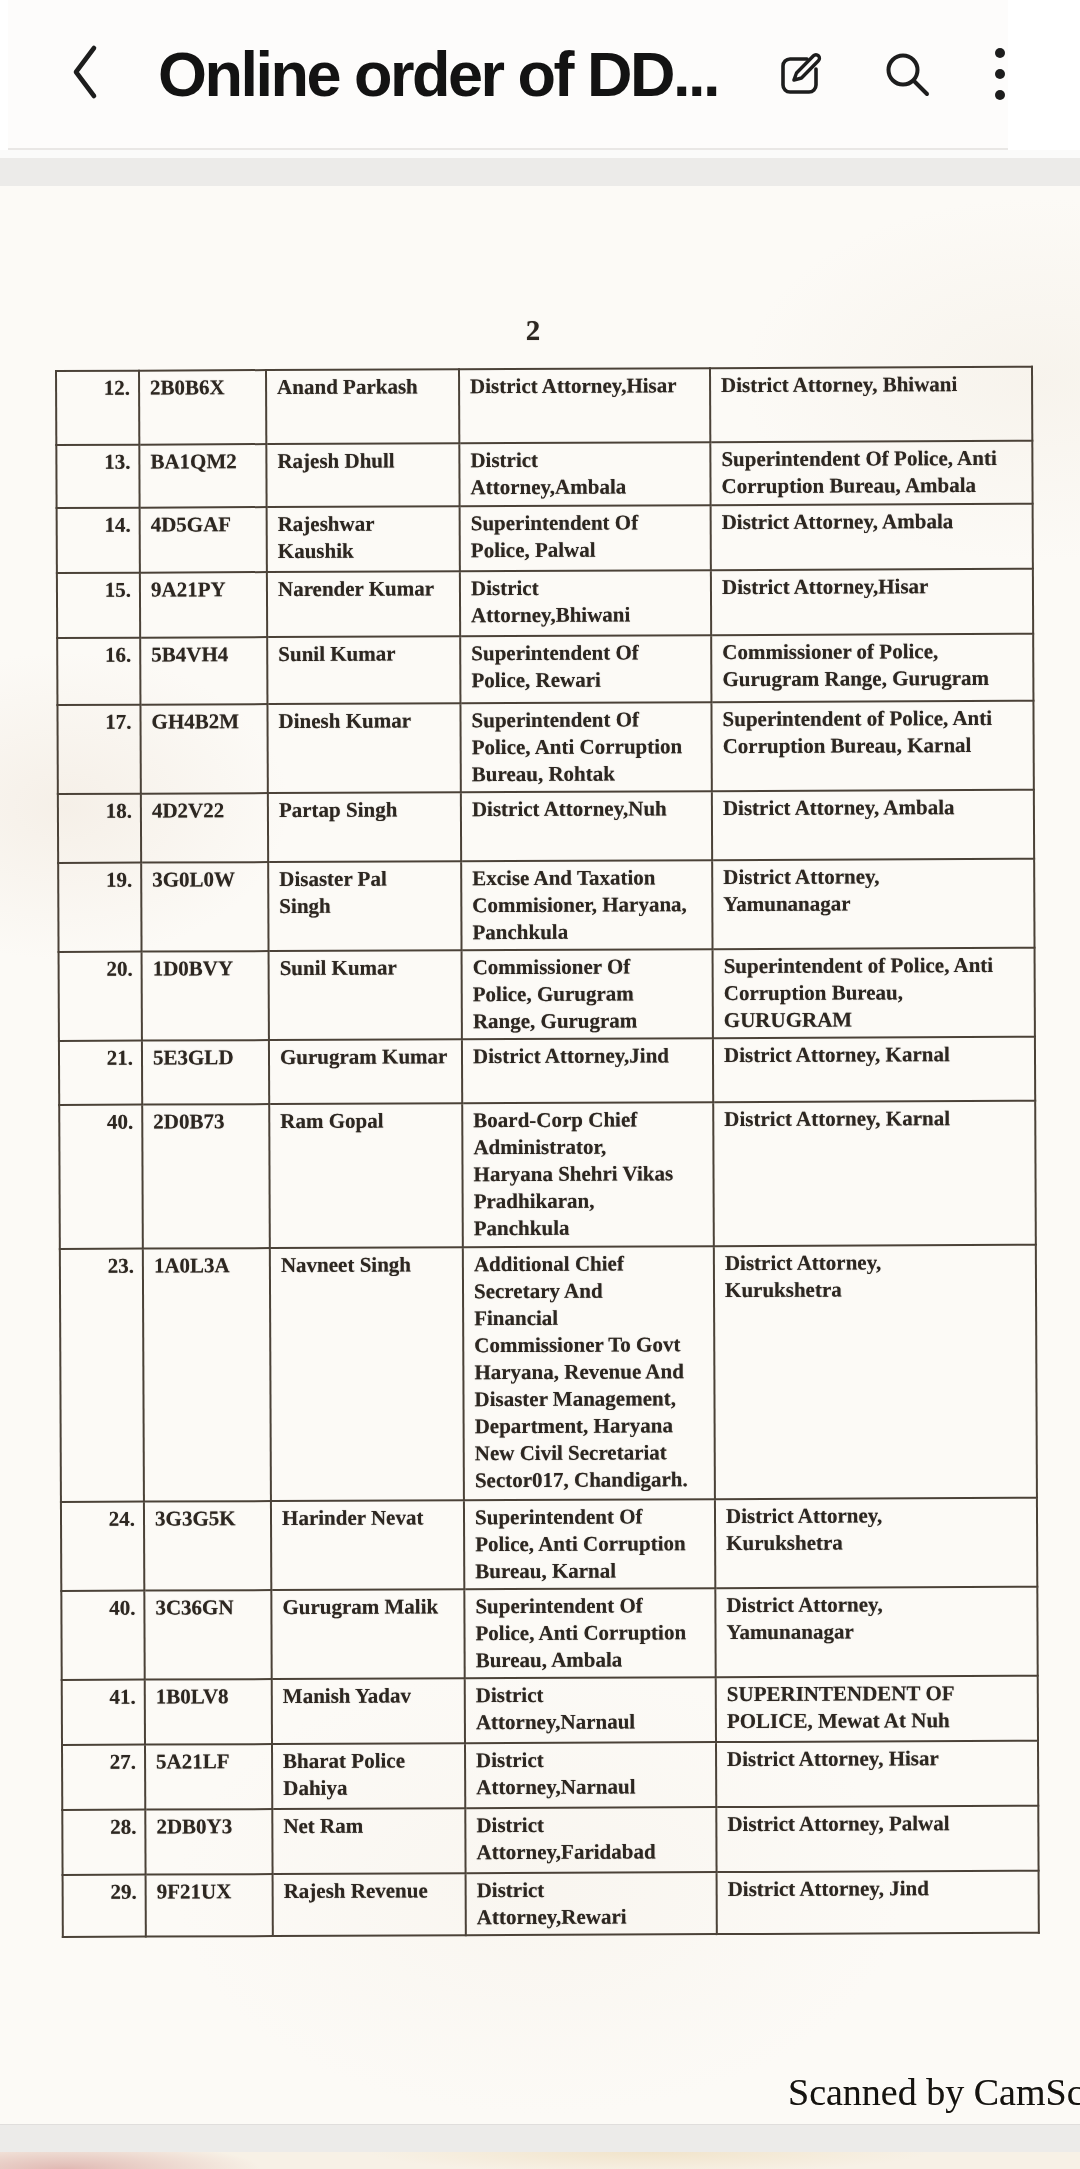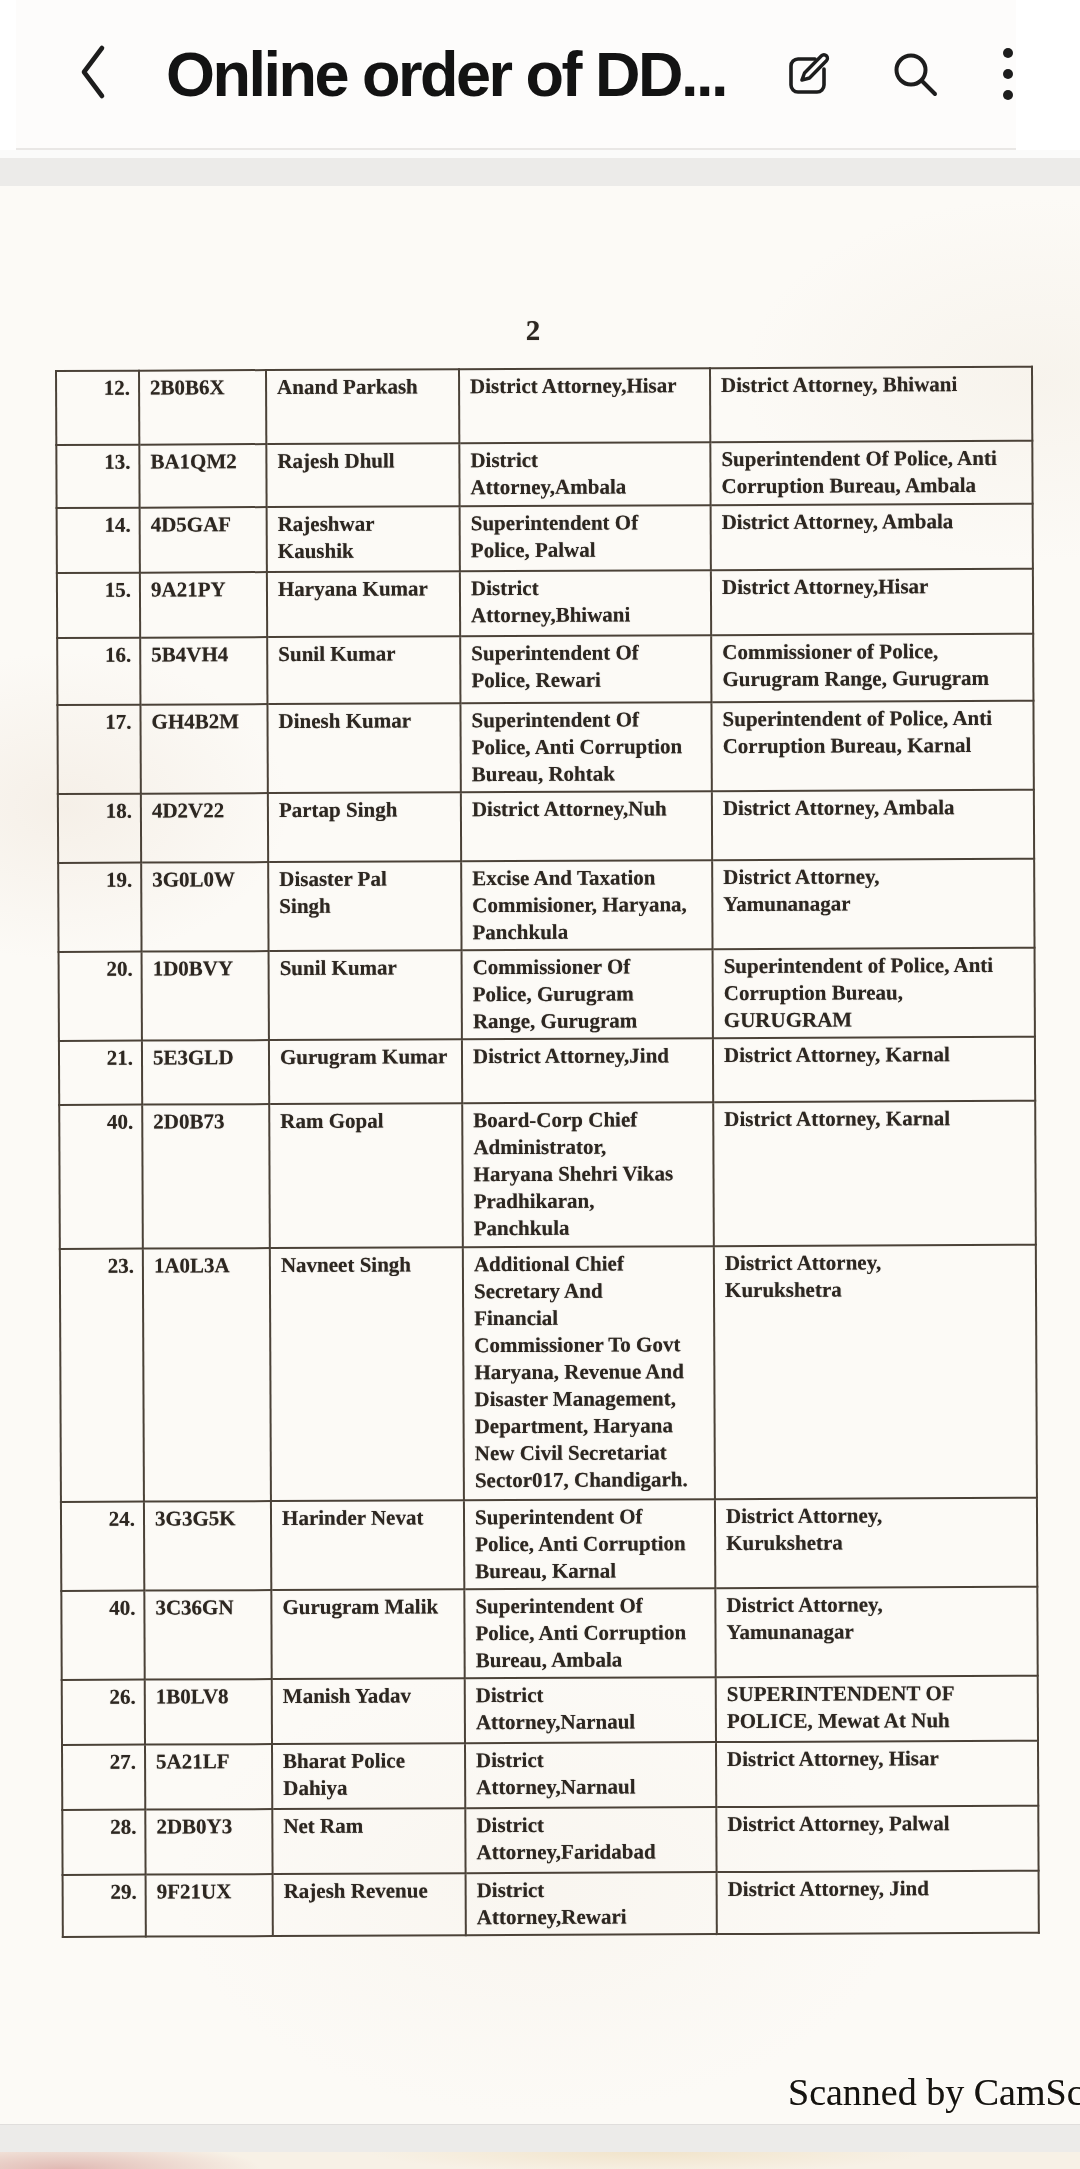--- a/index.html
+++ b/index.html
@@ -1,20 +1,20 @@
 <!DOCTYPE html>
 <html><head>
 <meta charset="utf-8">
 <style>
   html,body{margin:0;padding:0;background:#ffffff;}
   body{width:1080px;height:2169px;position:relative;overflow:hidden;
        font-family:"Liberation Sans",sans-serif;}
 
   
-  .appbar{position:absolute;left:16px;top:0;width:1000px;height:148px;
+  .appbar{position:absolute;left:8px;top:0;width:1000px;height:148px;
           background:#fdfcfb;border-bottom:2px solid #e9e7e5;z-index:5;}
   .appbar .vcenter{position:absolute;top:50%;transform:translateY(-50%);}
   .back-btn{left:62px;width:40px;height:70px;display:flex;align-items:center;cursor:pointer;}
   .app-title{left:150px;font-size:63px;font-weight:bold;letter-spacing:-2.5px;
              color:#131313;white-space:nowrap;max-width:600px;overflow:hidden;}
   .edit-btn{left:768px;width:50px;height:50px;}
   .search-btn{left:874px;width:50px;height:50px;}
   .menu-btn{left:982px;width:20px;height:56px;display:flex;justify-content:center;}
   .icon-stroke{stroke:#1d1d1d;fill:none;stroke-linecap:round;stroke-linejoin:round;}
 
@@ -130,21 +130,21 @@
     <td class="c-code">4D5GAF</td>
     <td class="c-name">Rajeshwar
 Kaushik</td>
     <td class="c-from">Superintendent Of
 Police, Palwal</td>
     <td class="c-to">District Attorney, Ambala</td>
   </tr>
         <tr style="height: 65px;">
     <td class="c-sno">15.</td>
     <td class="c-code">9A21PY</td>
-    <td class="c-name">Haryana Kumar</td>
+    <td class="c-name">Narender Kumar</td>
     <td class="c-from">District
 Attorney,Bhiwani</td>
     <td class="c-to">District Attorney,Hisar</td>
   </tr>
         <tr style="height: 67px;">
     <td class="c-sno">16.</td>
     <td class="c-code">5B4VH4</td>
     <td class="c-name">Sunil Kumar</td>
     <td class="c-from">Superintendent Of
 Police, Rewari</td>
@@ -238,21 +238,21 @@
     <td class="c-sno">40.</td>
     <td class="c-code">3C36GN</td>
     <td class="c-name">Gurugram Malik</td>
     <td class="c-from">Superintendent Of
 Police, Anti Corruption
 Bureau, Ambala</td>
     <td class="c-to">District Attorney,
 Yamunanagar</td>
   </tr>
         <tr style="height: 65px;">
-    <td class="c-sno">26.</td>
+    <td class="c-sno">41.</td>
     <td class="c-code">1B0LV8</td>
     <td class="c-name">Manish Yadav</td>
     <td class="c-from">District
 Attorney,Narnaul</td>
     <td class="c-to">SUPERINTENDENT OF
 POLICE, Mewat At Nuh</td>
   </tr>
         <tr style="height: 65px;">
     <td class="c-sno">27.</td>
     <td class="c-code">5A21LF</td>

